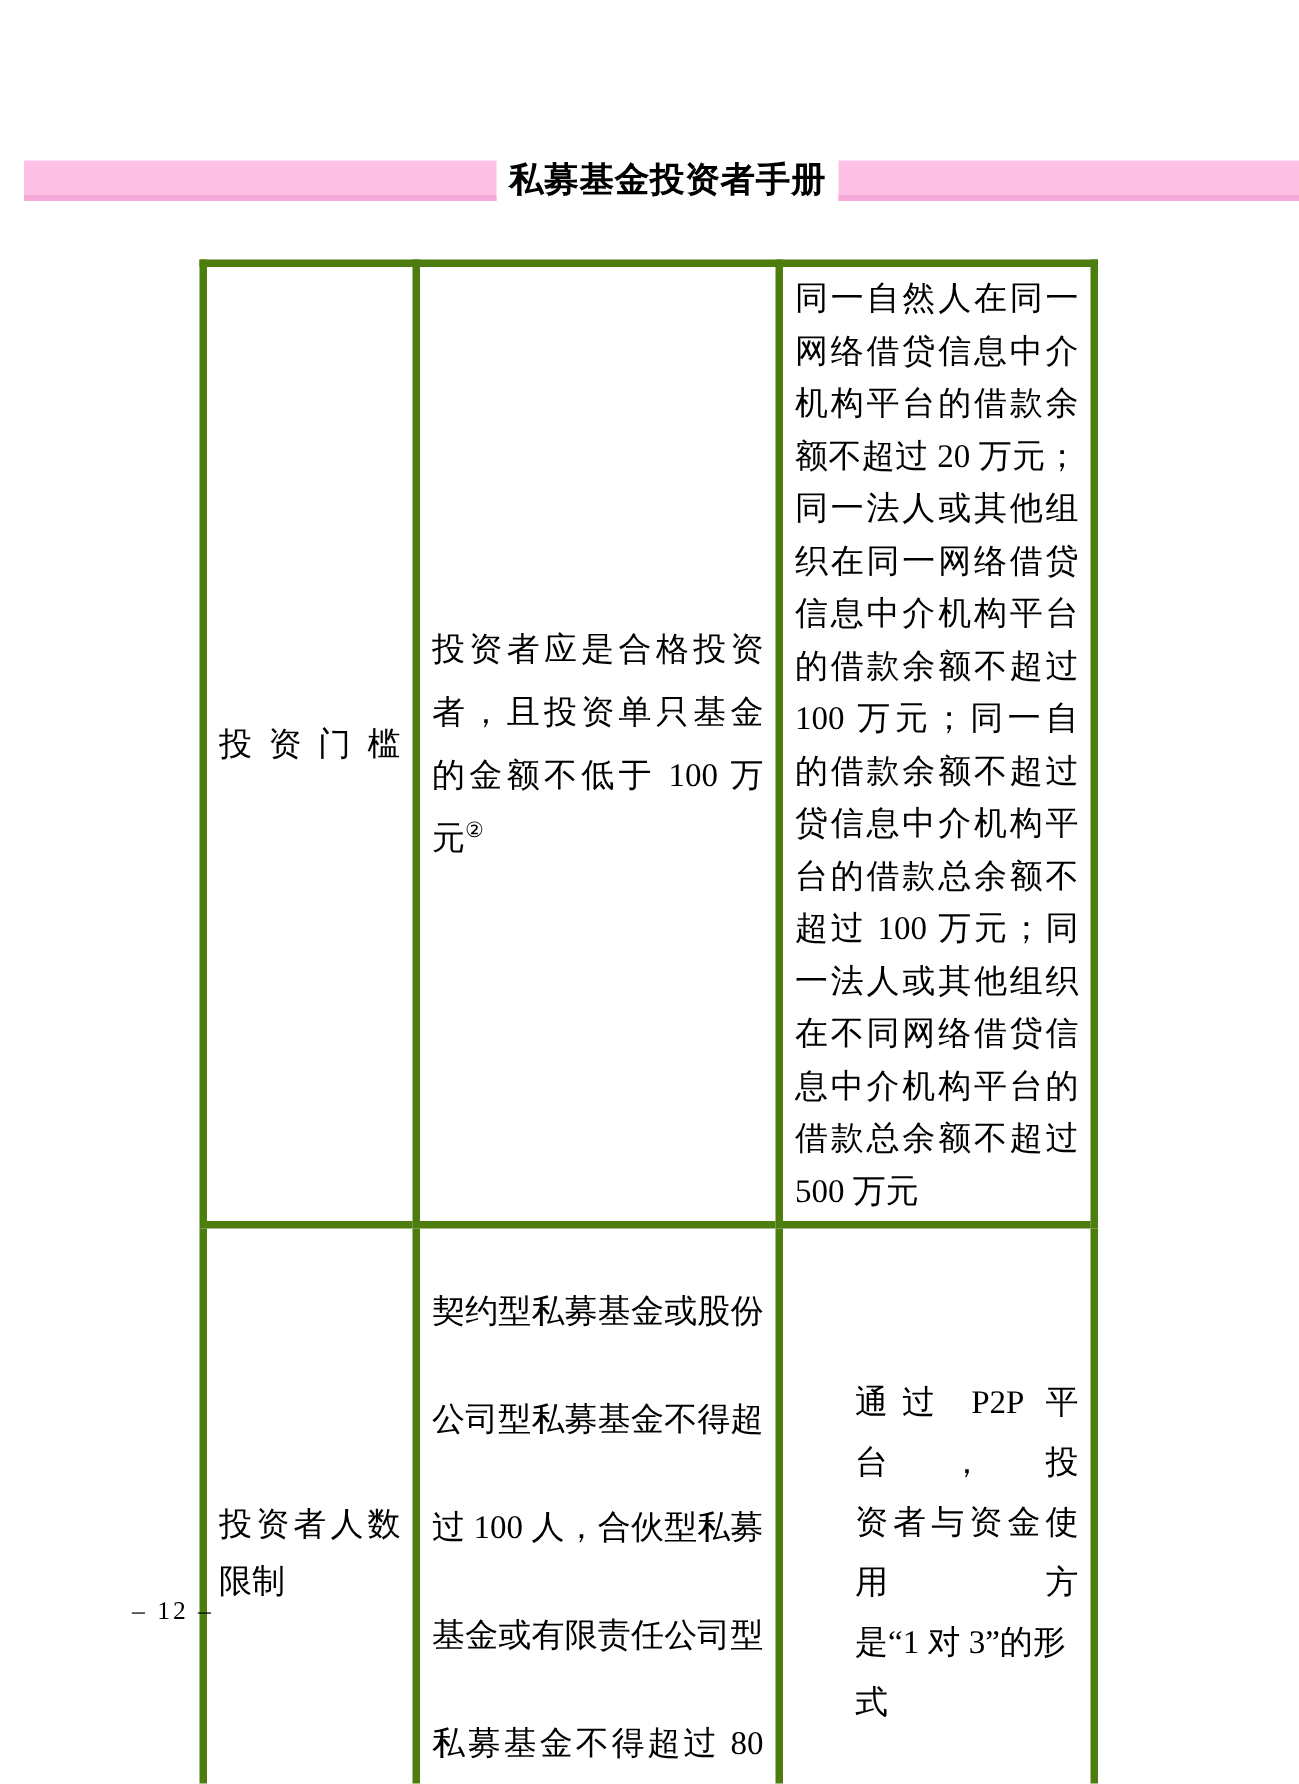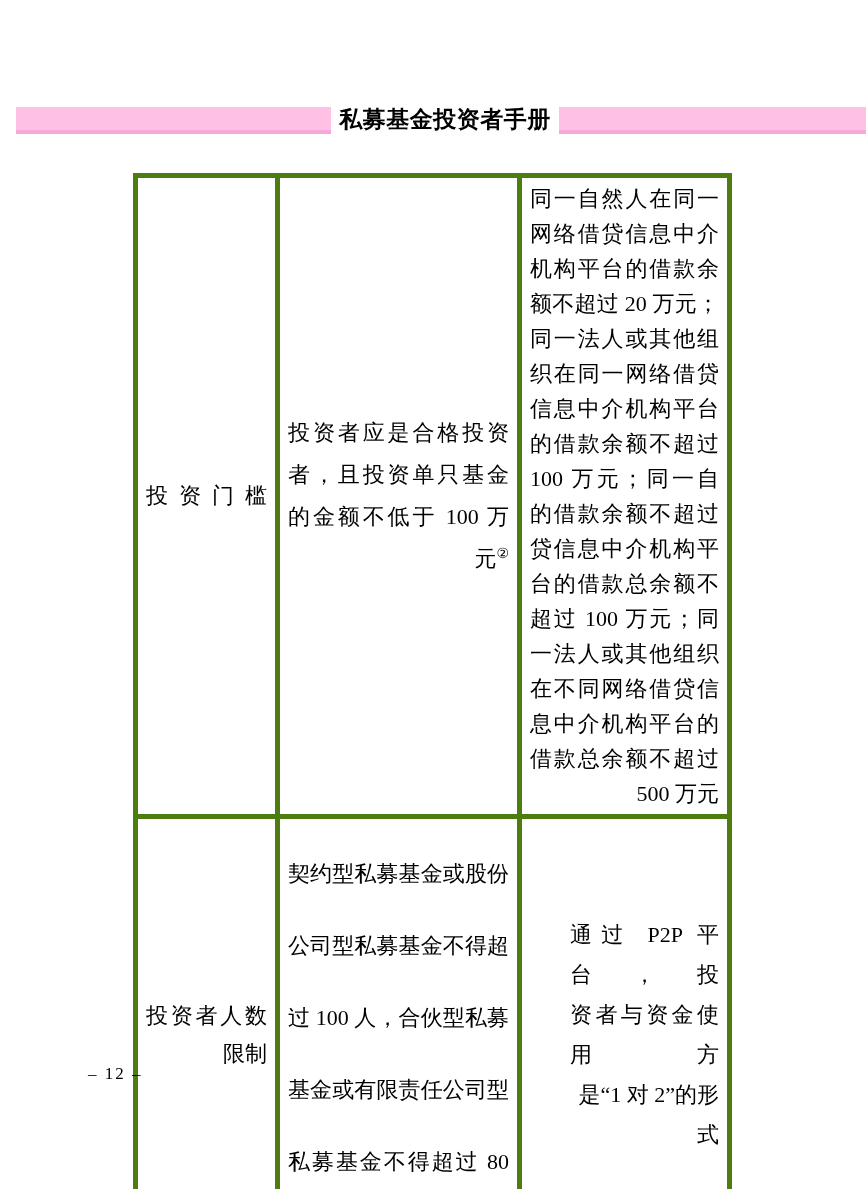--- a/index.html
+++ b/index.html
@@ -65,21 +65,21 @@
     overflow: hidden;
   }
   tr.row1 td { border-bottom: 2px solid #000; height: 636px; }
   tr.row2 td { height: 218px; }
 
   col.c1 { width: 142px; }
   col.c2 { width: 242px; }
   col.c3 { width: 210px; }
 
   .jline, .jsolo { text-align: justify; text-align-last: justify; }
-  .lastline { text-align: right; }
+  .lastline { text-align: left; }
 
   td.cell-r1c1 { vertical-align: middle; }
   td.cell-r1c1 .jsolo { line-height: 34px; }
 
   td.cell-r1c2 { vertical-align: middle; }
   td.cell-r1c2 .jline, td.cell-r1c2 .lastline { line-height: 42px; }
 
   td.cell-r1c3 { vertical-align: top; padding-top: 3px; }
   td.cell-r1c3 .jline, td.cell-r1c3 .lastline { line-height: 35px; }
 
@@ -169,19 +169,19 @@
             <div class="jline">基金或有限责任公司型</div>
             <div class="jline">私募基金不得超过 80</div>
           </div>
       <div class="lastline"><span>人 </span><sup class="fnref">③</sup></div>
     </td>
     <td class="cell-r2c3">
       <div>
             <div class="jline">通过 P2P 平台，投</div>
             <div class="jline">资者与资金使用方</div>
           </div>
-      <div class="lastline">是“1 对 2”的形式</div>
+      <div class="lastline">是“1 对 3”的形式</div>
     </td>
   </tr>
 </tbody>
   </table>
 
 <div class="page-number">– 12 –</div>
 
 </body></html>

